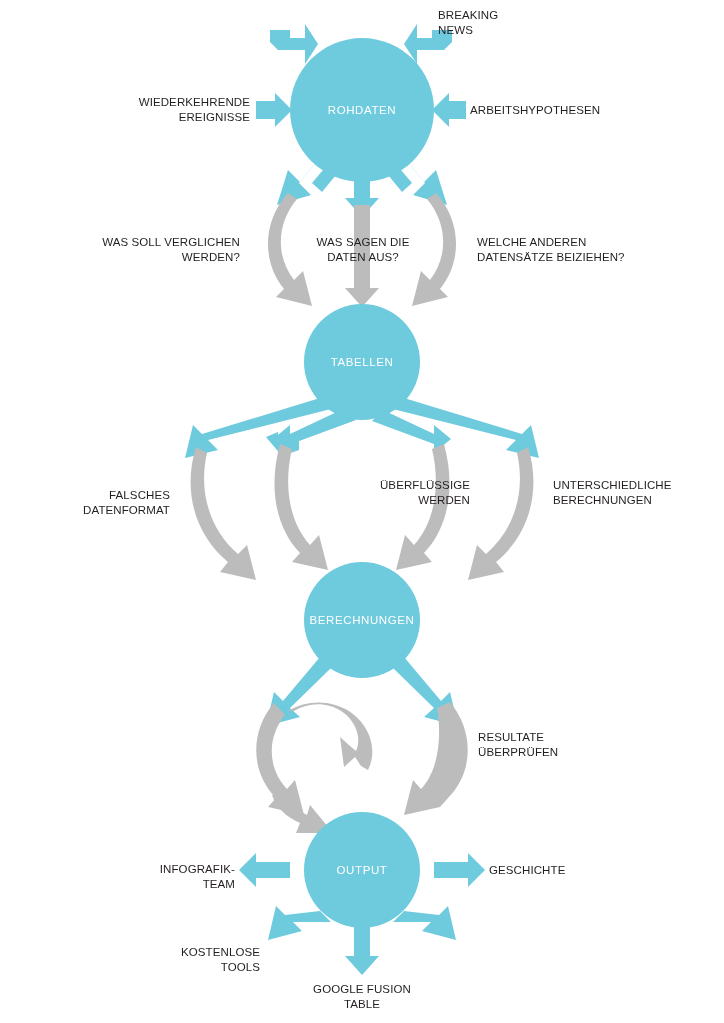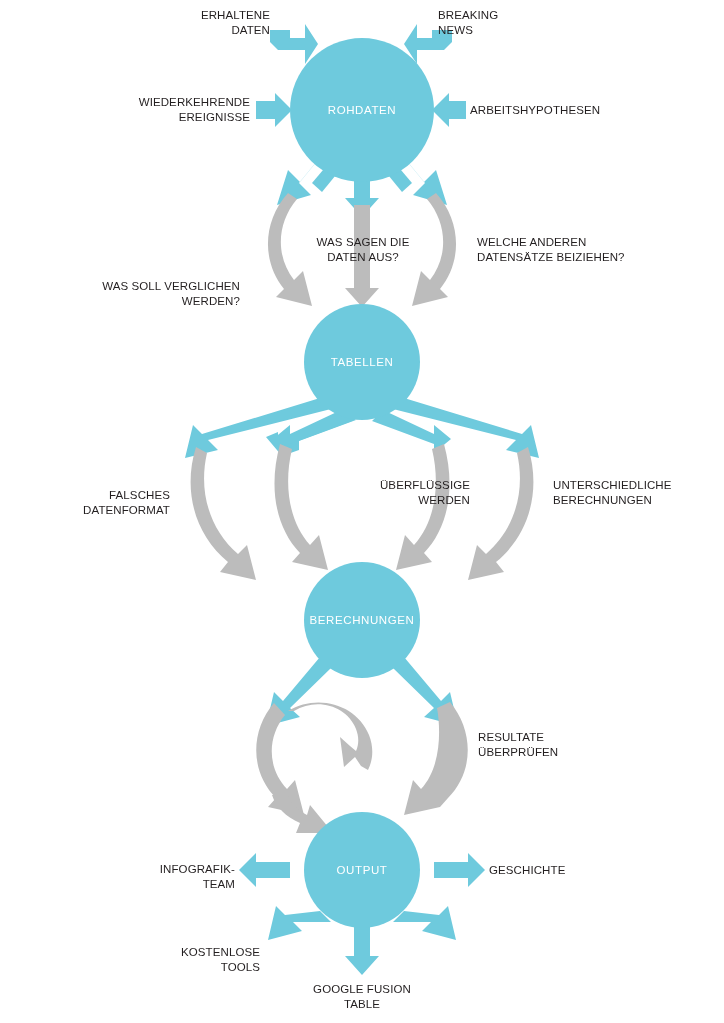--- a/index.html
+++ b/index.html
@@ -198,32 +198,30 @@
     <circle cx="362" cy="362" r="58" fill="#6ecadd"></circle>
     <circle cx="362" cy="620" r="58" fill="#6ecadd"></circle>
     <circle cx="362" cy="870" r="58" fill="#6ecadd"></circle>
 
     <text class="node-label" x="362" y="111">ROHDATEN</text>
     <text class="node-label" x="362" y="363">TABELLEN</text>
     <text class="node-label" x="362" y="621">BERECHNUNGEN</text>
     <text class="node-label" x="362" y="871">OUTPUT</text>
   </svg>
 
-  <div class="edge-label right-align" style="left:120px; top:8px; width:150px;">ERHALTENE
-DATEN</div>
 
   <div class="edge-label left-align" style="left:438px; top:8px; width:160px;">BREAKING
 NEWS</div>
 
   <div class="edge-label right-align" style="left:95px; top:95px; width:155px;">WIEDERKEHRENDE
 EREIGNISSE</div>
 
   <div class="edge-label left-align" style="left:470px; top:103px; width:180px;">ARBEITSHYPOTHESEN</div>
 
-  <div class="edge-label right-align" style="left:85px; top:235px; width:155px;margin-top:44px;">WAS SOLL VERGLICHEN
+  <div class="edge-label right-align" style="left:85px; top:235px; width:155px;">WAS SOLL VERGLICHEN
 WERDEN?</div>
 
   <div class="edge-label center-align" style="left:300px; top:235px; width:126px;">WAS SAGEN DIE
 DATEN AUS?</div>
 
   <div class="edge-label left-align" style="left:477px; top:235px; width:165px;">WELCHE ANDEREN
 DATENSÄTZE BEIZIEHEN?</div>
 
   <div class="edge-label right-align" style="left:40px; top:488px; width:130px;">FALSCHES
 DATENFORMAT</div>

